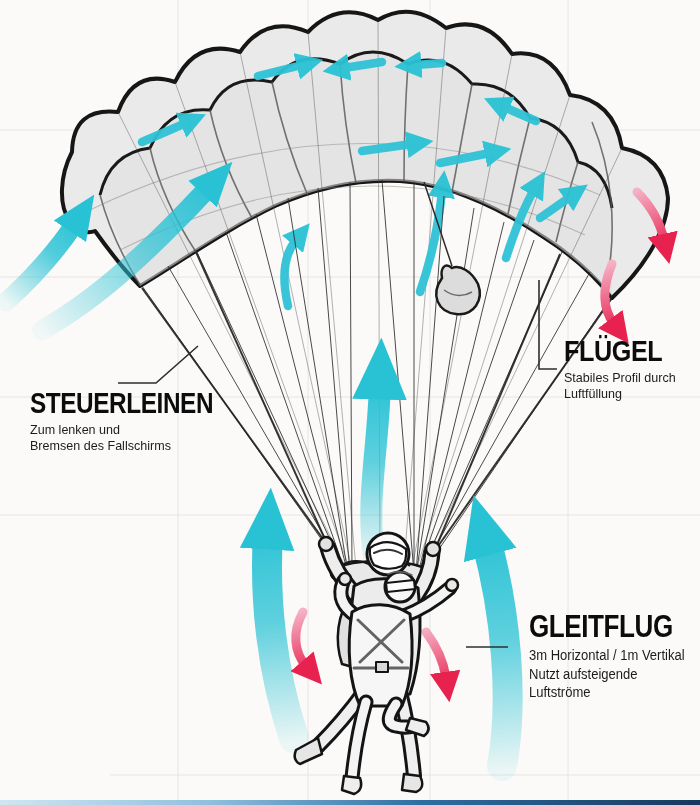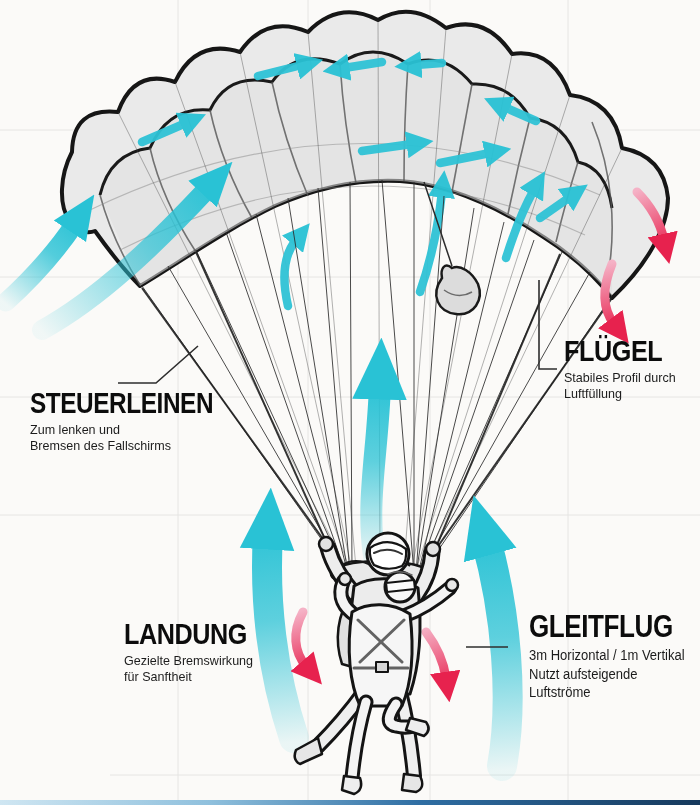--- a/index.html
+++ b/index.html
@@ -303,27 +303,20 @@
 </div>
 
 <div class="label" id="lbl-steuerleinen">
   <div class="h">STEUERLEINEN</div>
   <div class="s">
     <div>Zum lenken und</div>
     <div>Bremsen des Fallschirms</div>
   </div>
 </div>
 
-<div class="label" id="lbl-landung">
-  <div class="h">LANDUNG</div>
-  <div class="s">
-    <div>Gezielte Bremswirkung</div>
-    <div>für Sanftheit</div>
-  </div>
-</div>
 
 <div class="label" id="lbl-gleitflug">
   <div class="h">GLEITFLUG</div>
   <div class="s">
     <div>3m Horizontal / 1m Vertikal</div>
     <div>Nutzt aufsteigende</div>
     <div>Luftströme</div>
   </div>
 </div>
 

